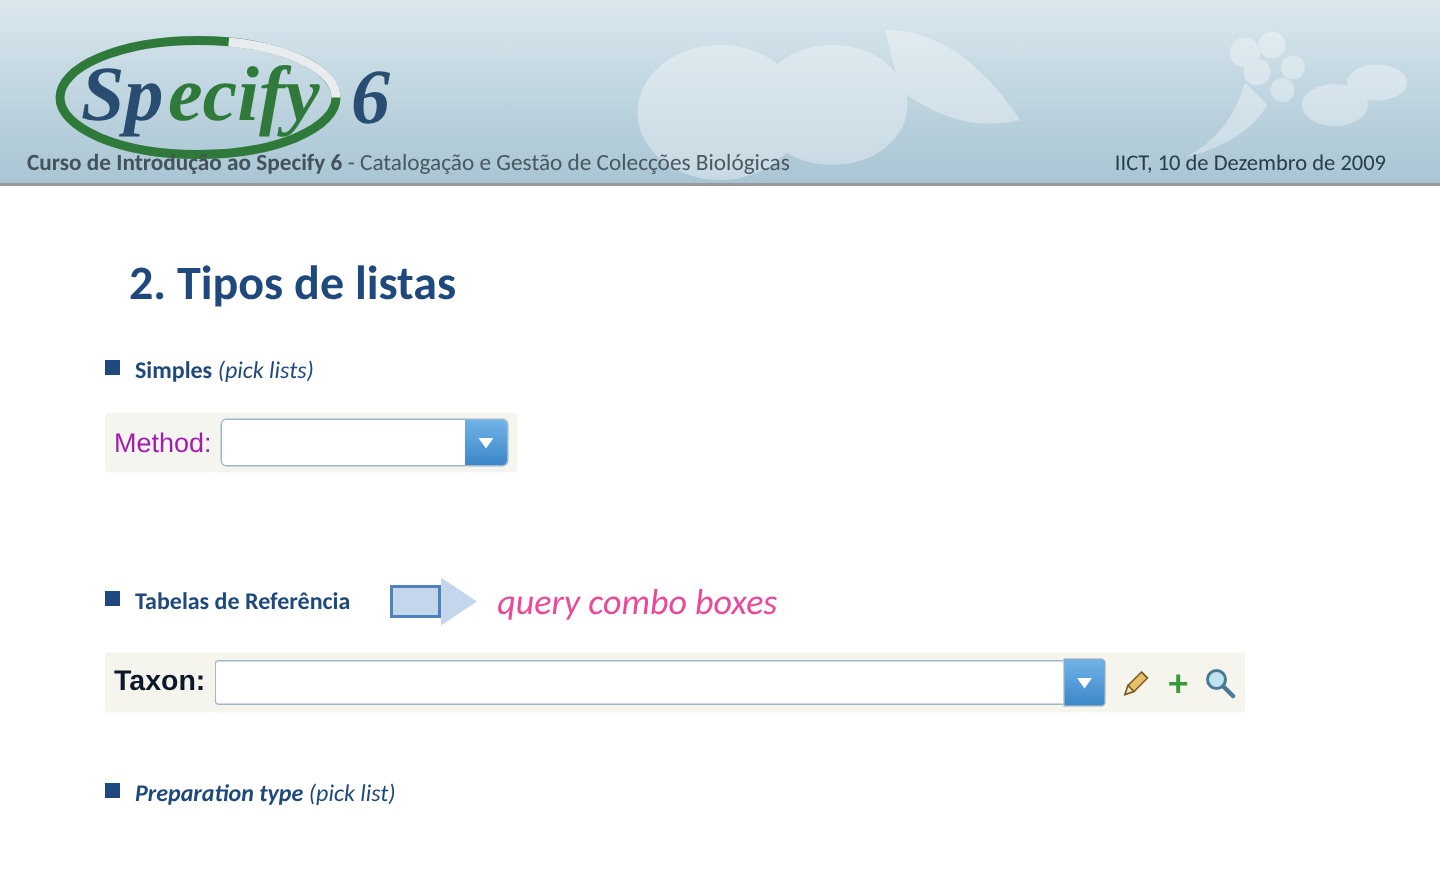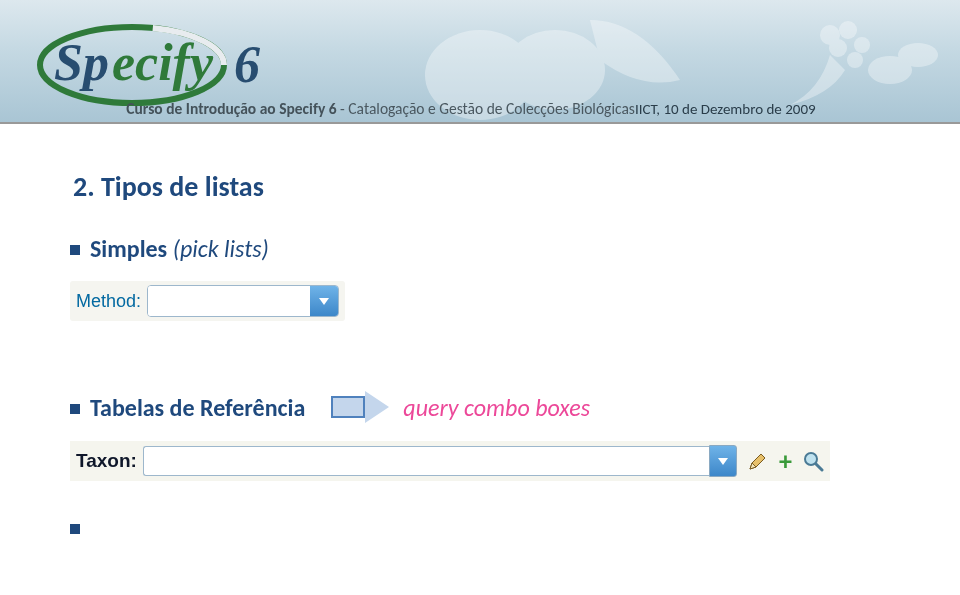--- a/index.html
+++ b/index.html
@@ -46,21 +46,21 @@
 
   .subtitle-bar {
     position: absolute;
     left: 0;
     bottom: 0;
     width: 100%;
     height: 26px;
     line-height: 26px;
     font-size: 15.5px;
     display: flex;
-    justify-content: center;
+    justify-content: space-between;
     padding: 0 36px 0 18px;
     box-sizing: border-box;
   }
 
   .subtitle-bar .left {
     color: #4a5860;
   }
   .subtitle-bar .left .strong {
     font-weight: bold;
     color: #44525a;
@@ -69,28 +69,28 @@
     color: #2a3d4a;
     font-size: 15px;
   }
 
   .content {
     padding: 45px 70px 0 70px;
     color: #1f497d;
   }
 
   h2.section-title {
-    font-size: 28px;
-    font-weight: bold;
-    margin: 0 0 30px 3px;
+    font-size: 32px;
+    font-weight: bold;
+    margin: 0 0 30px 16px;
     color: #1f497d;
   }
 
   .bullet-line {
-    font-size: 24px;
+    font-size: 16px;
     font-style: italic;
     color: #1f497d;
     margin: 10px 0 8px 0;
     display: flex;
     align-items: baseline;
     gap: 10px;
   }
   .bullet-line .sq {
     width: 10px;
     height: 10px;
@@ -113,21 +113,21 @@
     margin: 10px 0 0 0;
     display: inline-flex;
     align-items: center;
     background: #f5f5f0;
     padding: 4px 6px 4px 6px;
     border-radius: 3px;
   }
   .method-row label {
     font-family: Tahoma, Arial, sans-serif;
     font-size: 18px;
-    color: #0369a1;
+    color: #a21caf;
     margin-right: 6px;
   }
   .combo {
     display: inline-flex;
     align-items: stretch;
     height: 30px;
     border: 1px solid #9db7cc;
     border-radius: 4px;
     overflow: hidden;
     background: #fff;
@@ -348,15 +348,19 @@
         <svg width="22" height="22" viewBox="0 0 22 22">
           <circle cx="9" cy="9" r="6" fill="#bfe2ef" stroke="#4a7a95" stroke-width="2"></circle>
           <line x1="14" y1="14" x2="20" y2="20" stroke="#4a7a95" stroke-width="3" stroke-linecap="round"></line>
         </svg>
       </span>
     </div>
   </div>
 
   <div class="bullet-line bullet-prep">
     <span class="sq"></span>
+    <span>
+      <span class="bold" style="font-style:italic">Preparation type</span>
+      <span class="ital">  (pick list)</span>
+    </span>
   </div>
 
 </div>
 
 </body></html>

